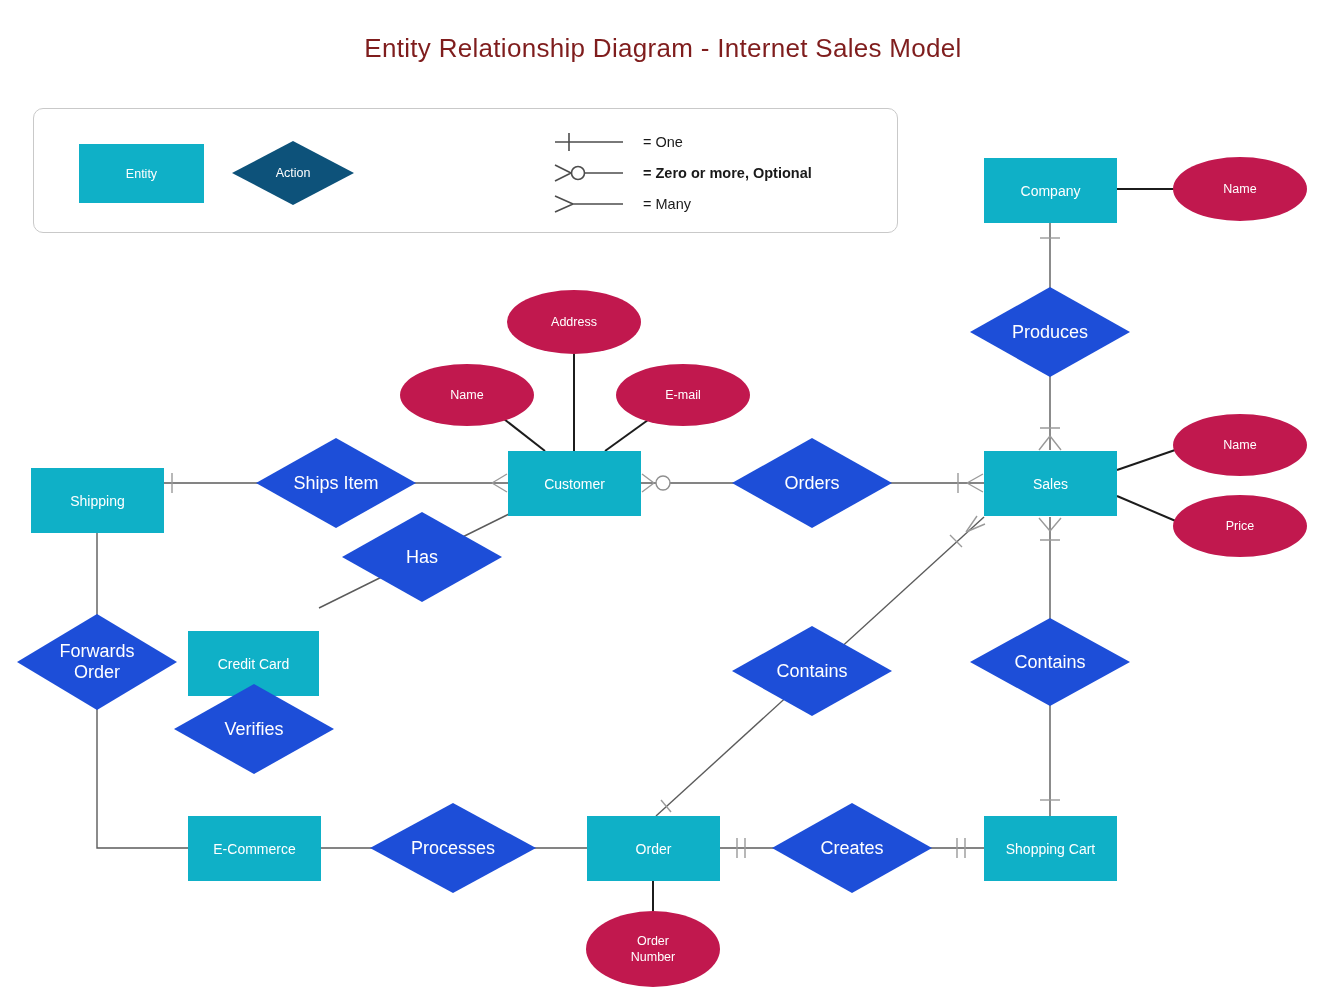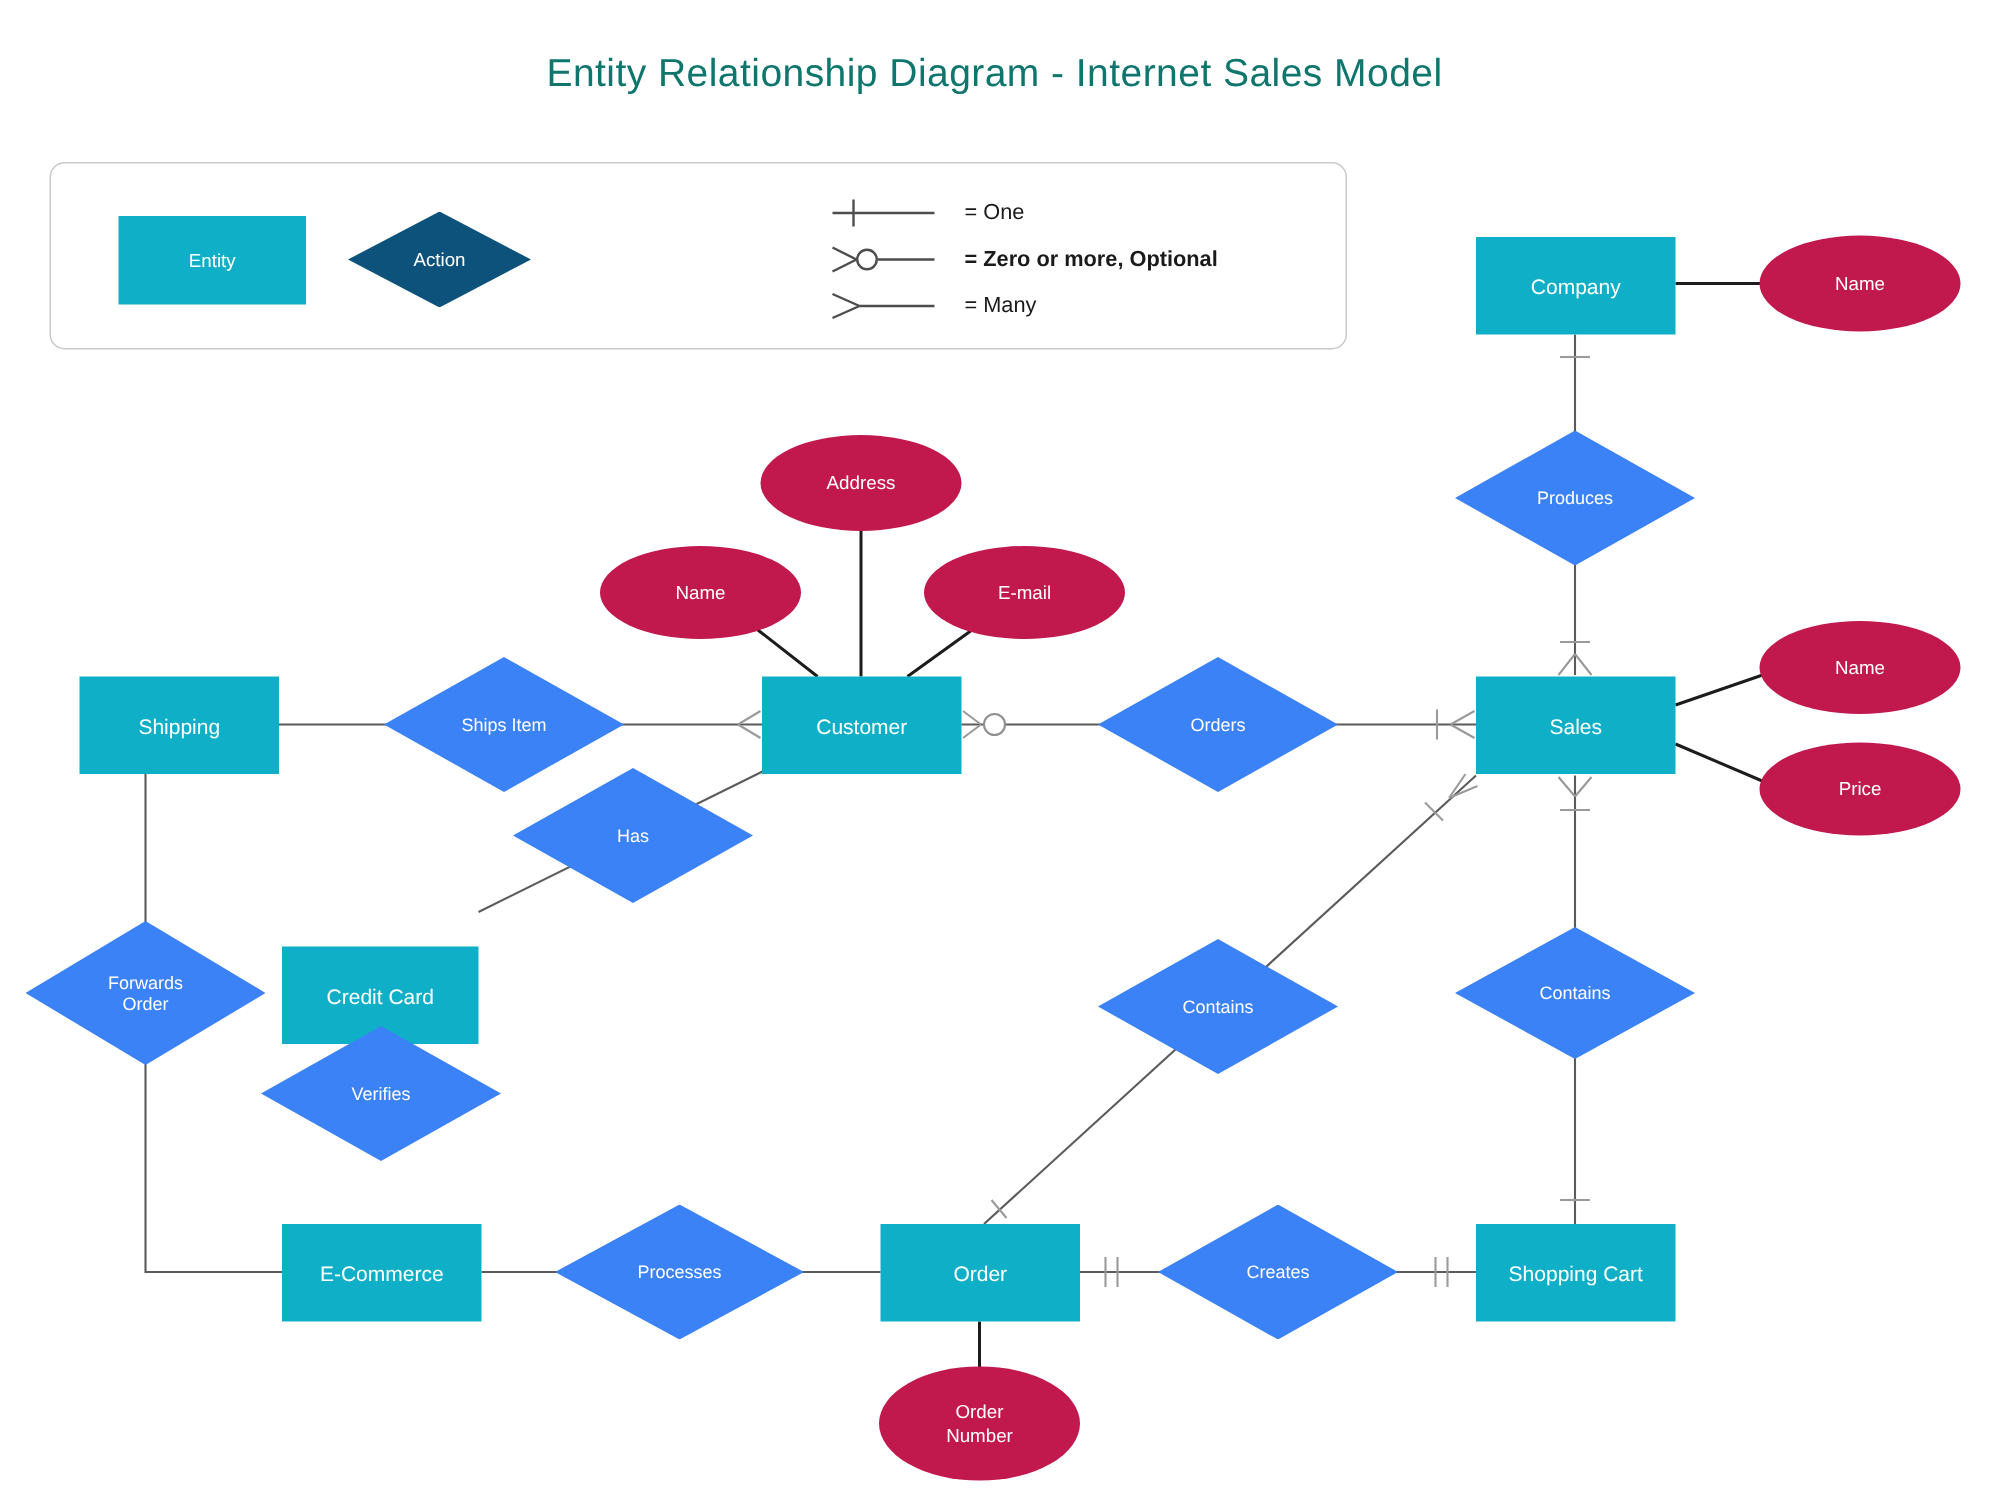--- a/index.html
+++ b/index.html
@@ -1,33 +1,33 @@
 <!DOCTYPE html>
 <html><head>
 <meta charset="utf-8">
 <style>
   html,body { margin:0; padding:0; background:#fff; }
   body { font-family:"Liberation Sans", sans-serif; }
   .canvas { position:relative; width:1326px; height:992px; background:#ffffff; overflow:hidden; }
 
   .diagram-title {
     position:absolute; top:33px; left:0; width:100%;
-    text-align:center; font-size:26px; color:#0f766e; letter-spacing:0.3px;
+    text-align:center; font-size:26px; color:#7f1d1d; letter-spacing:0.3px;
   }
 
   svg.wires { position:absolute; left:0; top:0; width:1326px; height:992px; }
   .rel-edge  { stroke:#5b5b5b; stroke-width:1.4; fill:none; }
   .attr-edge { stroke:#1c1c1c; stroke-width:2;   fill:none; }
   .marker    { stroke:#9a9a9a; stroke-width:1.4; fill:none; }
   .marker-circle { fill:#ffffff; stroke:#8f8f8f; stroke-width:1.4; }
 
   .node { position:absolute; display:flex; align-items:center; justify-content:center;
           color:#ffffff; text-align:center; box-sizing:border-box; }
   .entity    { background:#0fb0c7; font-size:14px; }
-  .action    { background:#3b82f6; clip-path:polygon(50% 0,100% 50%,50% 100%,0 50%); font-size:12px; }
+  .action    { background:#1d4ed8; clip-path:polygon(50% 0,100% 50%,50% 100%,0 50%); font-size:18px; }
   .attribute { background:#c1184e; border-radius:50%; font-size:12.5px; line-height:1.3; }
   .node .lbl { max-width:100px; }
 
   .legend-box { position:absolute; left:33px; top:108px; width:865px; height:125px;
                 border:1.6px solid #c9c9c9; border-radius:10px; box-sizing:border-box; }
   .legend-shape { position:absolute; display:flex; align-items:center; justify-content:center;
                   color:#fff; font-size:12.5px; }
   .lg-entity    { left:45px; top:35px; width:125px; height:59px; background:#0fb0c7; }
   .lg-action    { left:198px; top:32px; width:122px; height:64px; background:#0d527a;
                   clip-path:polygon(50% 0,100% 50%,50% 100%,0 50%); }
@@ -142,21 +142,21 @@
       <svg width="76" height="26" viewBox="0 0 76 26">
         <path class="lg-sym" d="M2,5 L20,13 M2,21 L20,13 M20,13 L70,13"></path>
       </svg>
       <span class="legend-label">= Many</span>
     </div>
   </div>
 
   <div class="node entity" style="left:984px; top:158px; width:133px; height:65px;">
       <span class="lbl">Company</span>
     </div>
-  <div class="node entity" style="left:31px;  top:451px; width:133px; height:65px;margin-left:22px;">
+  <div class="node entity" style="left:31px;  top:468px; width:133px; height:65px;">
       <span class="lbl">Shipping</span>
     </div>
   <div class="node entity" style="left:508px; top:451px; width:133px; height:65px;">
       <span class="lbl">Customer</span>
     </div>
   <div class="node entity" style="left:984px; top:451px; width:133px; height:65px;">
       <span class="lbl">Sales</span>
     </div>
   <div class="node entity" style="left:188px; top:607px; width:131px; height:65px;margin-top:24px;">
       <span class="lbl">Credit Card</span>

